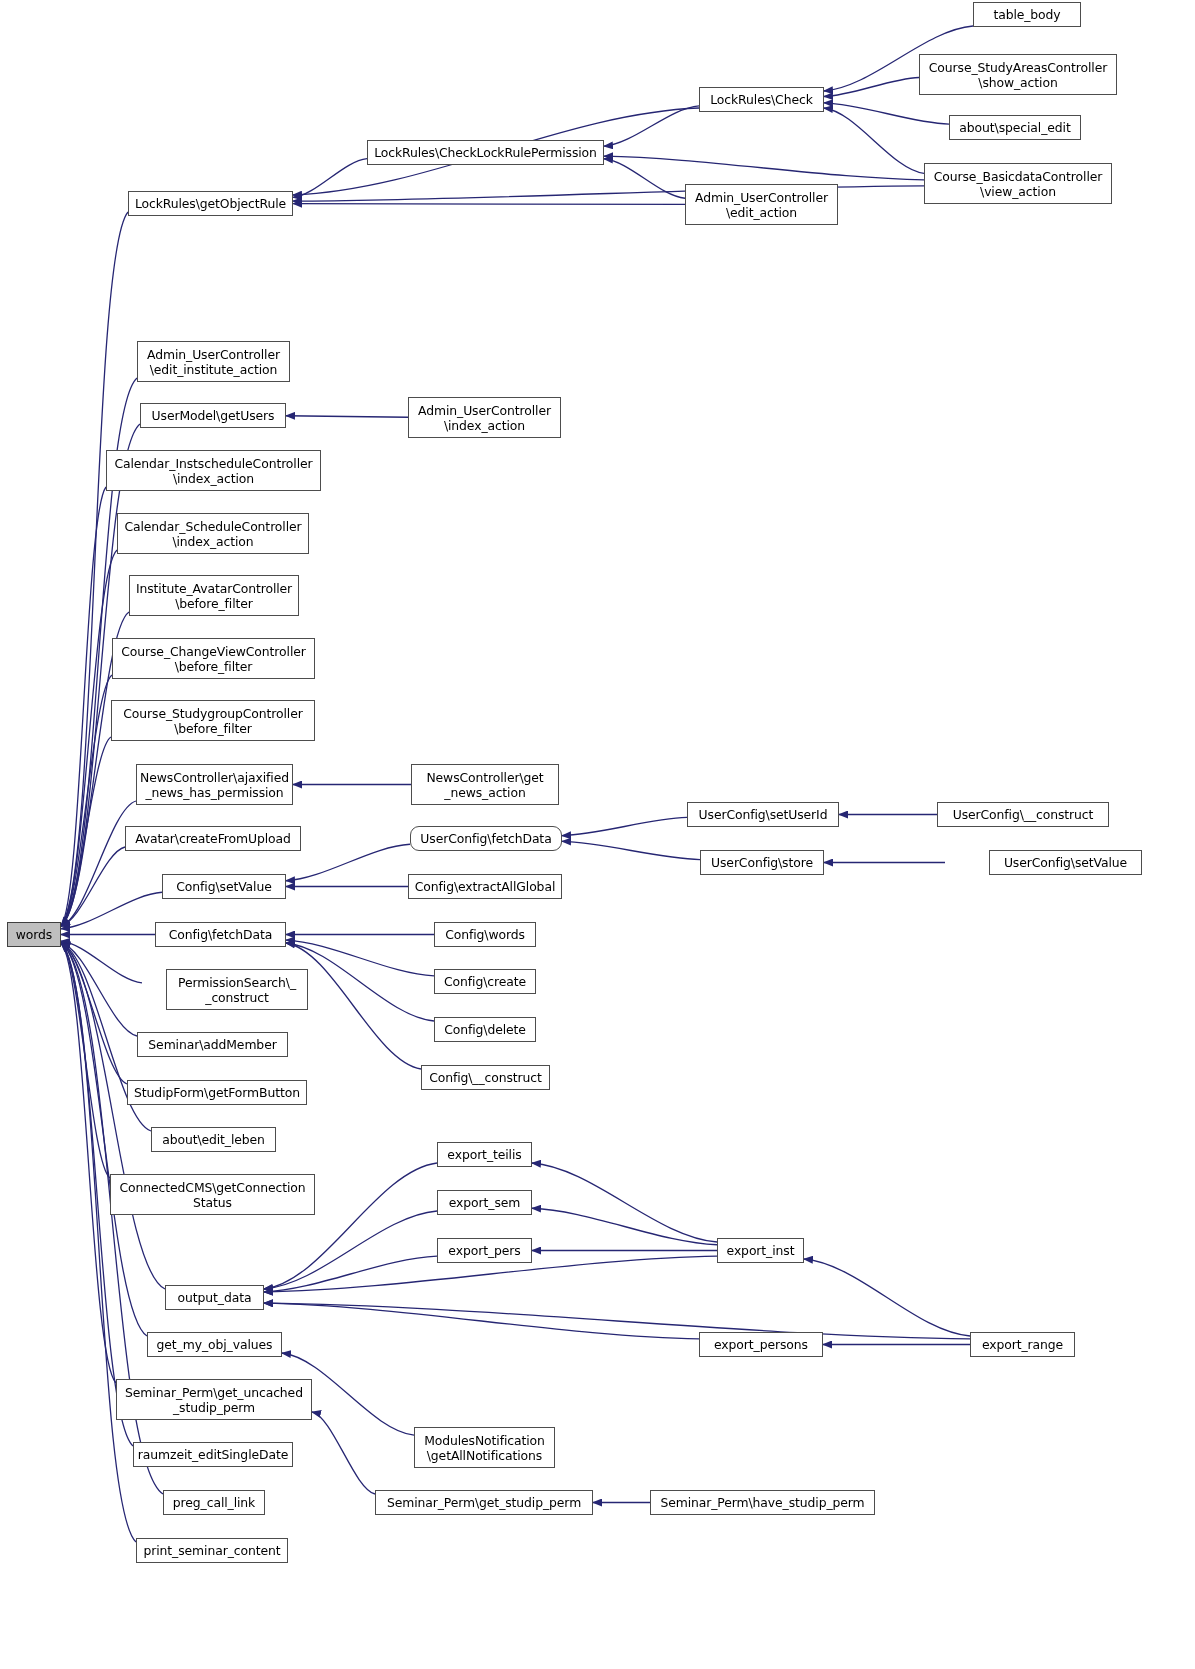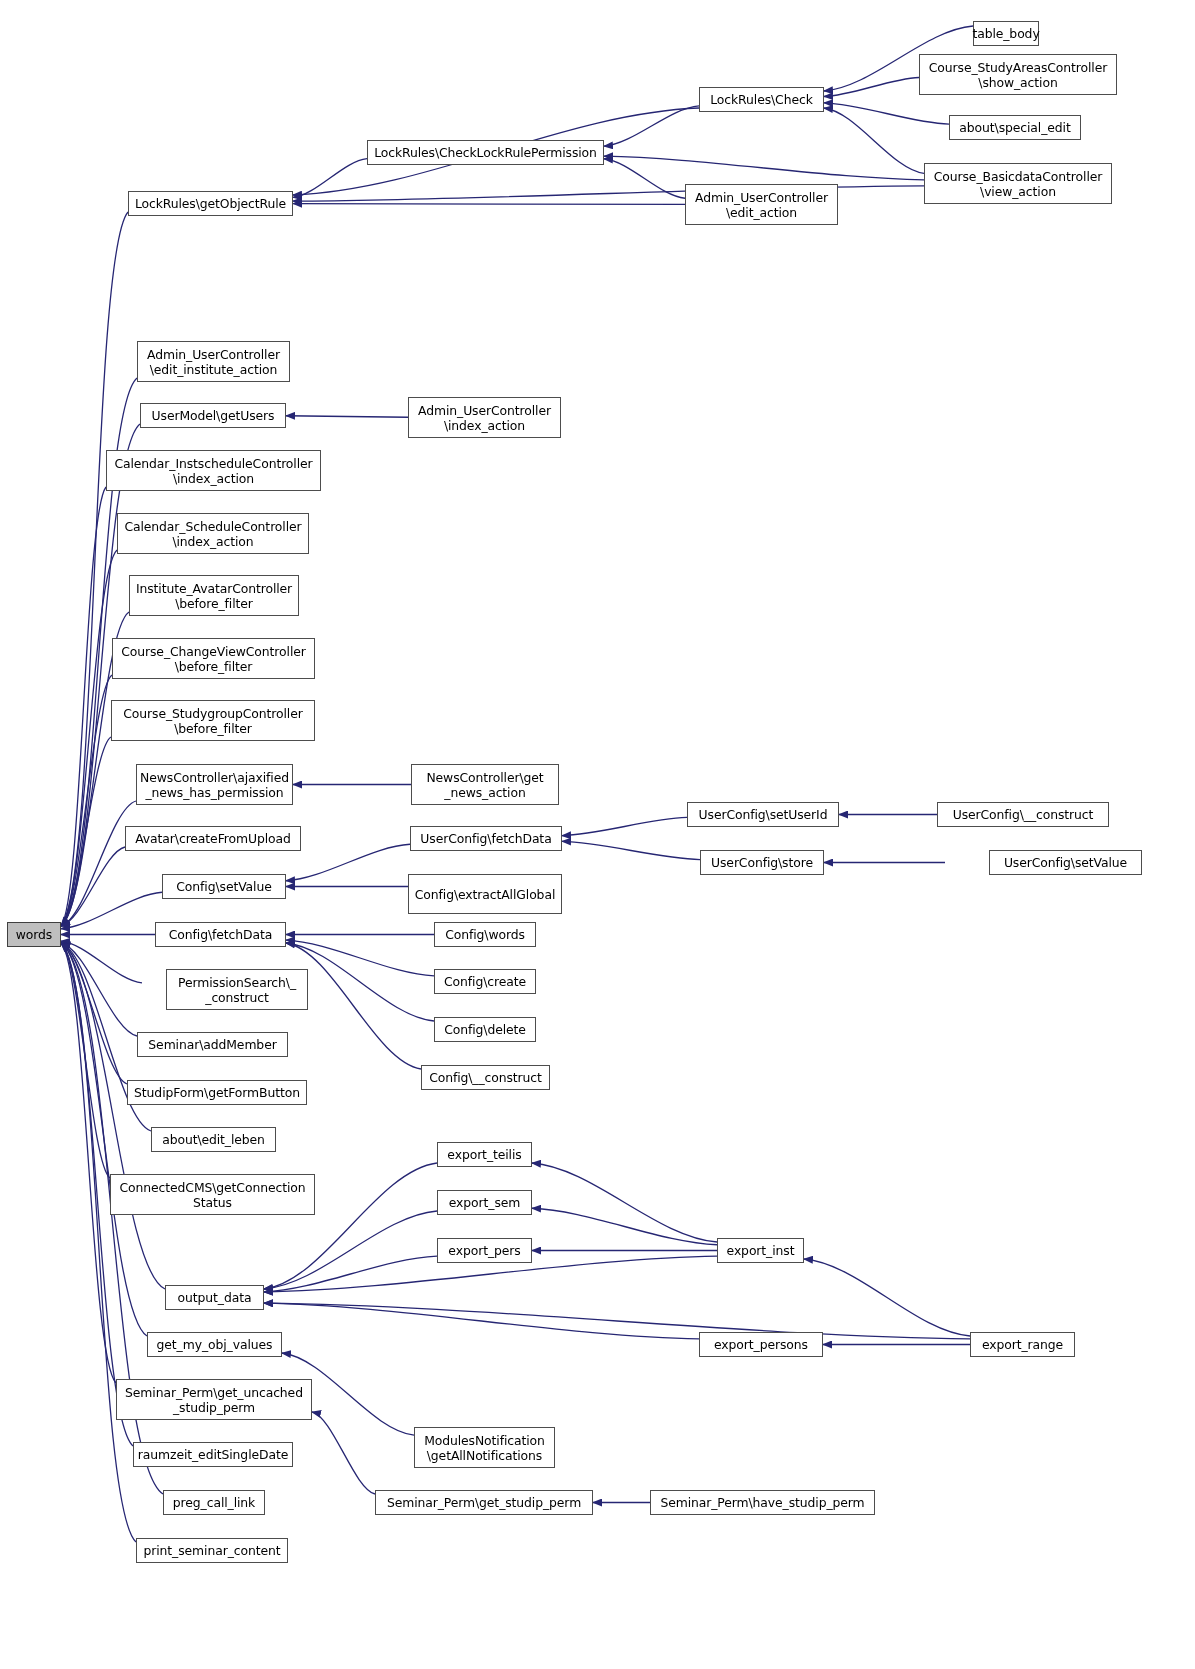--- a/index.html
+++ b/index.html
@@ -96,21 +96,21 @@
         <path d="M133,1446 C97.47076923076924,1415.82 96.52923076923076,973.18 61,943" marker-end="url(#ah)"></path>
         <path d="M163,1494 C110.78384615384616,1460.94 113.21615384615384,976.06 61,943" marker-end="url(#ah)"></path>
         <path d="M136,1542 C96.22115384615384,1506.06 100.77884615384616,978.94 61,943" marker-end="url(#ah)"></path>
       </g>
   </svg>
   <div id="nodes">
       <div class="node center" style="left: 7px; top: 922px; width: 54px; height: 25px;">words</div>
       <div class="node" style="left: 128px; top: 191px; width: 165px; height: 25px;">LockRules\getObjectRule</div>
       <div class="node" style="left: 367px; top: 140px; width: 237px; height: 25px;">LockRules\CheckLockRulePermission</div>
       <div class="node" style="left: 699px; top: 87px; width: 125px; height: 25px;">LockRules\Check</div>
-      <div class="node" style="left: 973px; top: 21px; width: 66px; height: 25px;">table_body</div>
+      <div class="node" style="left: 973px; top: 2px; width: 108px; height: 25px;">table_body</div>
       <div class="node" style="left: 919px; top: 54px; width: 198px; height: 41px;">Course_StudyAreasController
 \show_action</div>
       <div class="node" style="left: 949px; top: 115px; width: 132px; height: 25px;">about\special_edit</div>
       <div class="node" style="left: 924px; top: 163px; width: 188px; height: 41px;">Course_BasicdataController
 \view_action</div>
       <div class="node" style="left: 685px; top: 184px; width: 153px; height: 41px;">Admin_UserController
 \edit_action</div>
       <div class="node" style="left: 137px; top: 341px; width: 153px; height: 41px;">Admin_UserController
 \edit_institute_action</div>
       <div class="node" style="left: 140px; top: 403px; width: 146px; height: 25px;">UserModel\getUsers</div>
@@ -124,27 +124,27 @@
 \before_filter</div>
       <div class="node" style="left: 112px; top: 638px; width: 203px; height: 41px;">Course_ChangeViewController
 \before_filter</div>
       <div class="node" style="left: 111px; top: 700px; width: 204px; height: 41px;">Course_StudygroupController
 \before_filter</div>
       <div class="node" style="left: 136px; top: 764px; width: 157px; height: 41px;">NewsController\ajaxified
 _news_has_permission</div>
       <div class="node" style="left: 411px; top: 764px; width: 148px; height: 41px;">NewsController\get
 _news_action</div>
       <div class="node" style="left: 125px; top: 826px; width: 176px; height: 25px;">Avatar\createFromUpload</div>
-      <div class="node" style="left: 410px; top: 826px; width: 152px; height: 25px;">UserConfig\fetchData</div>
+      <div class="node" style="left: 410px; top: 826px; width: 152px; height: 25px; border-radius: 9px;">UserConfig\fetchData</div>
       <div class="node" style="left: 687px; top: 802px; width: 152px; height: 25px;">UserConfig\setUserId</div>
       <div class="node" style="left: 937px; top: 802px; width: 172px; height: 25px;">UserConfig\__construct</div>
       <div class="node" style="left: 700px; top: 850px; width: 124px; height: 25px;">UserConfig\store</div>
       <div class="node" style="left: 945px; top: 850px; width: 153px; height: 25px; margin-left: 44px;">UserConfig\setValue</div>
       <div class="node" style="left: 162px; top: 874px; width: 124px; height: 25px;">Config\setValue</div>
-      <div class="node" style="left: 408px; top: 874px; width: 154px; height: 40px; text-align: center;">Config\extractAllGlobal</div>
+      <div class="node" style="left: 408px; top: 874px; width: 154px; height: 25px; text-align: center;">Config\extractAllGlobal</div>
       <div class="node" style="left: 155px; top: 922px; width: 131px; height: 25px;">Config\fetchData</div>
       <div class="node" style="left: 434px; top: 922px; width: 102px; height: 25px;">Config\words</div>
       <div class="node" style="left: 434px; top: 969px; width: 102px; height: 25px;">Config\create</div>
       <div class="node" style="left: 434px; top: 1017px; width: 102px; height: 25px;">Config\delete</div>
       <div class="node" style="left: 421px; top: 1065px; width: 129px; height: 25px;">Config\__construct</div>
       <div class="node" style="left: 142px; top: 969px; width: 142px; height: 41px; margin-left: 24px;">PermissionSearch\_
 _construct</div>
       <div class="node" style="left: 137px; top: 1032px; width: 151px; height: 25px;">Seminar\addMember</div>
       <div class="node" style="left: 127px; top: 1080px; width: 180px; height: 25px;">StudipForm\getFormButton</div>
       <div class="node" style="left: 151px; top: 1127px; width: 125px; height: 25px;">about\edit_leben</div>

